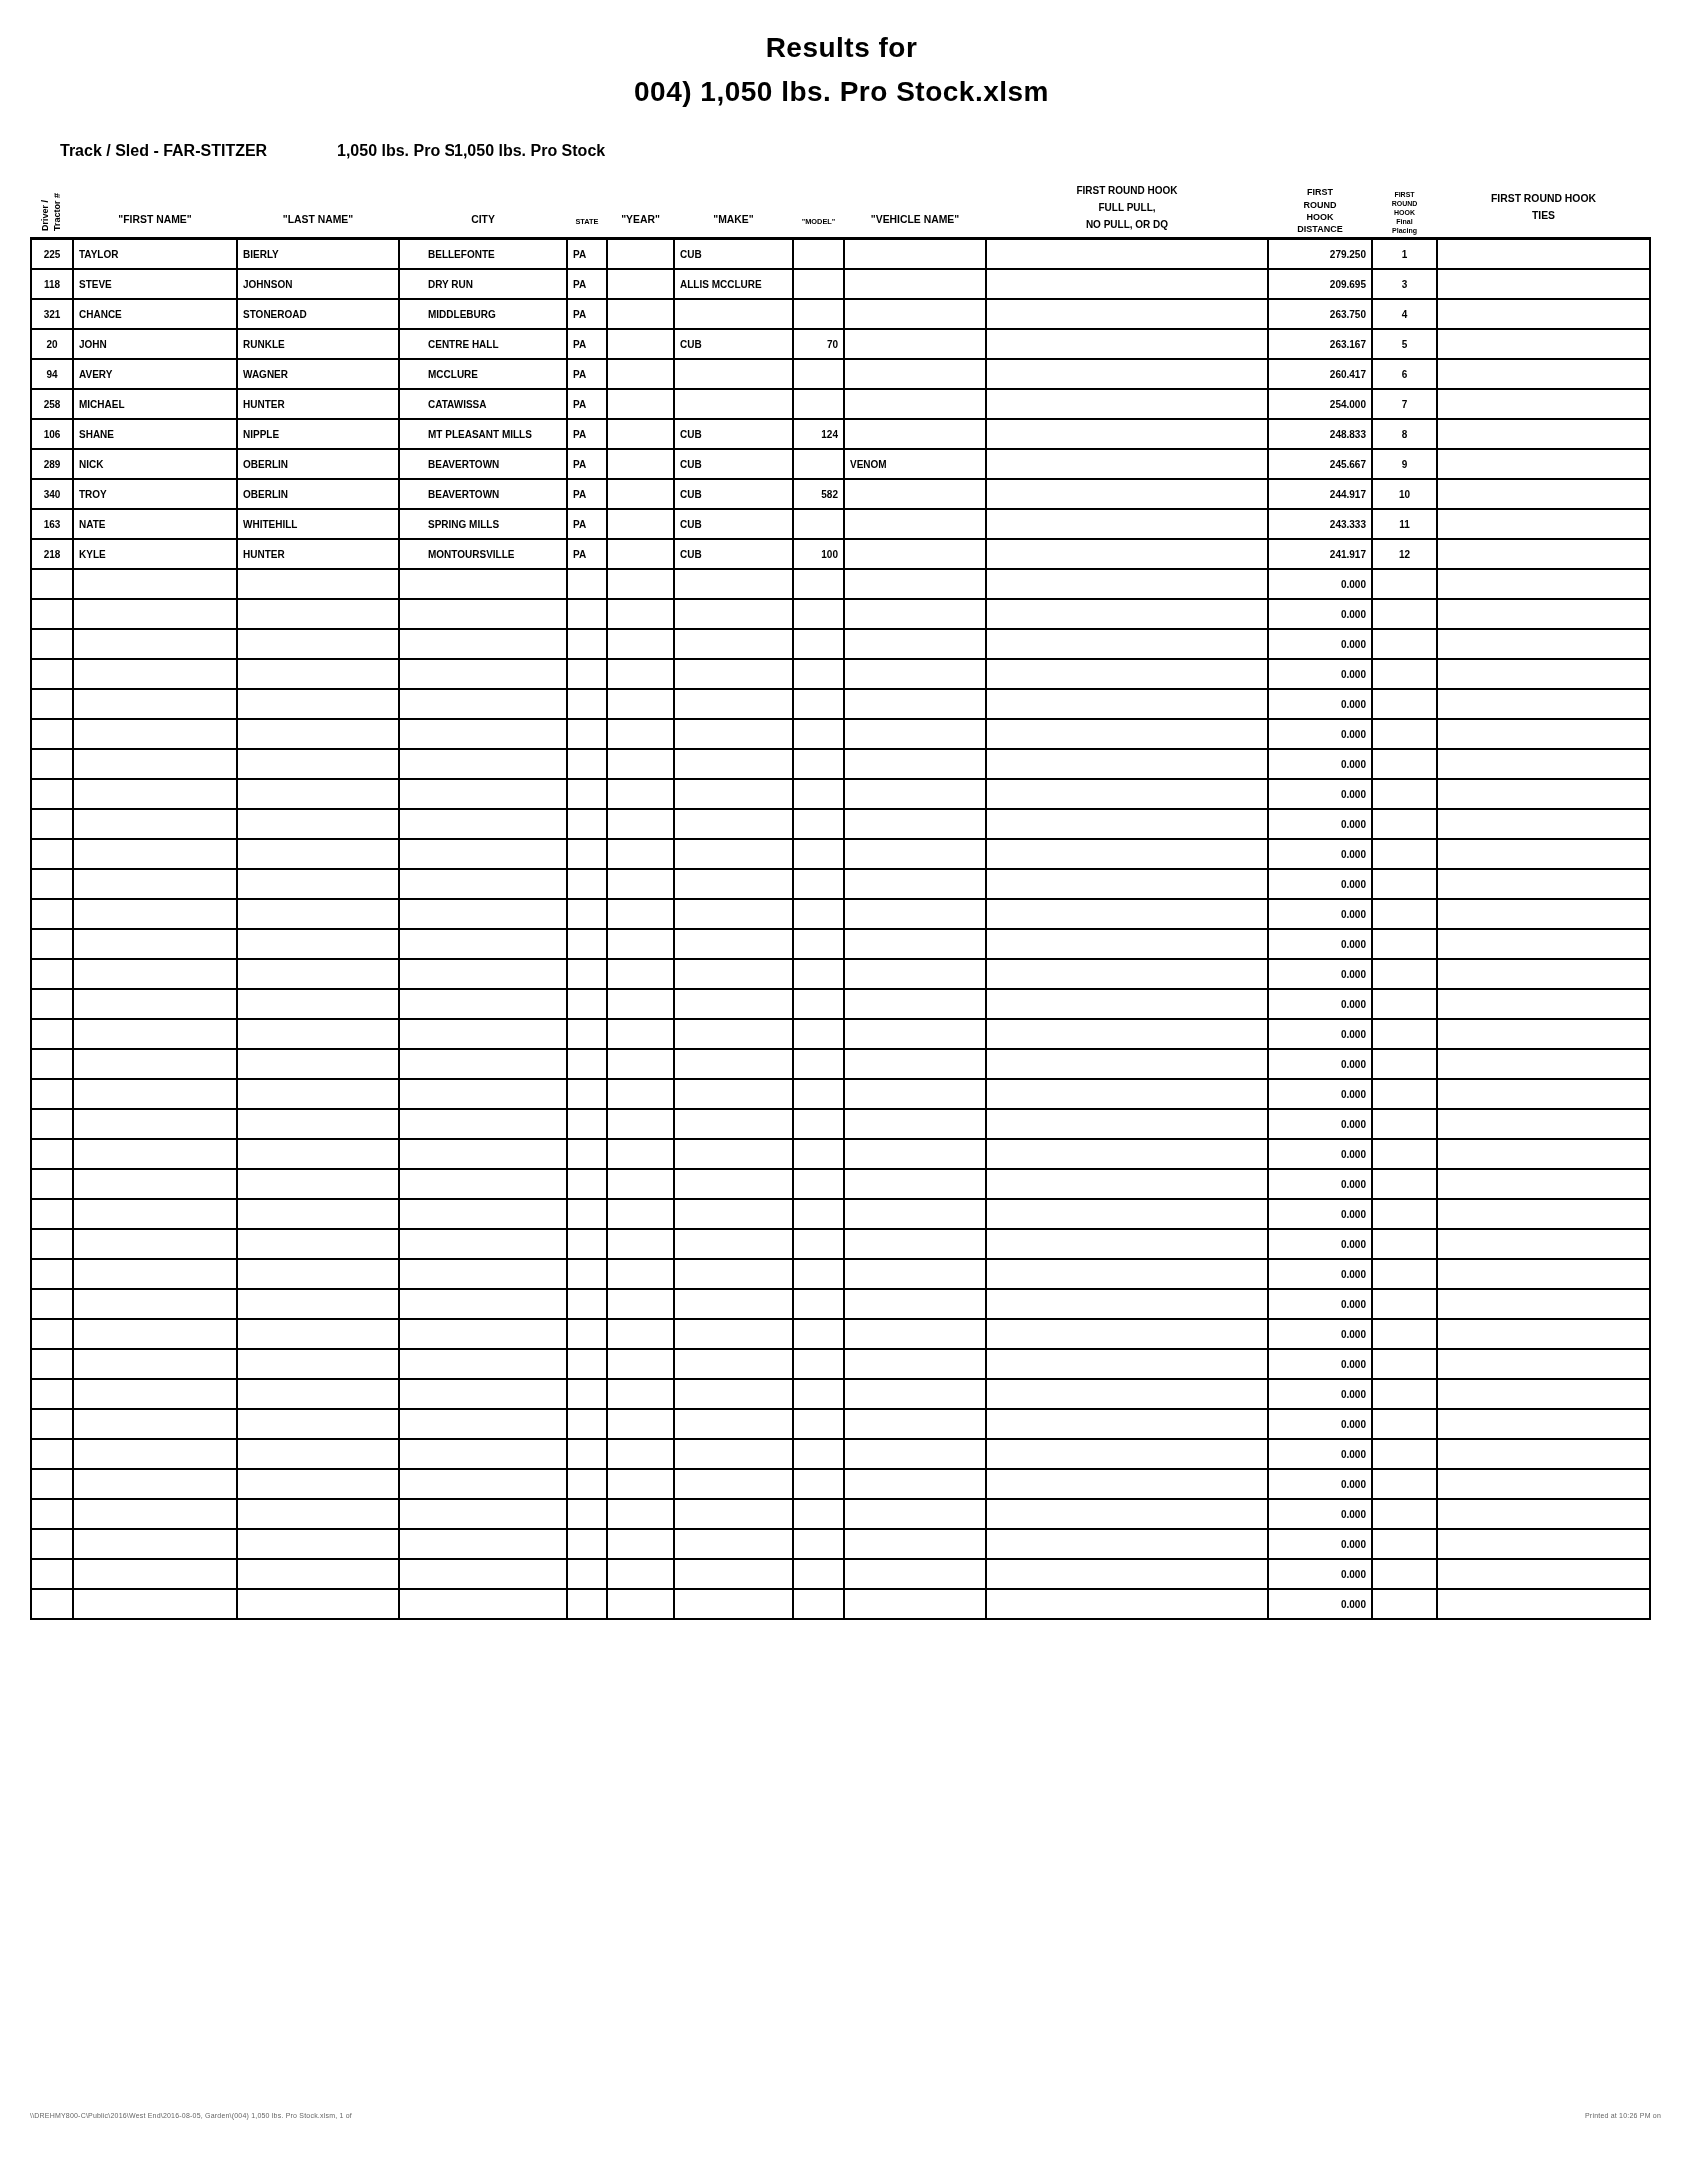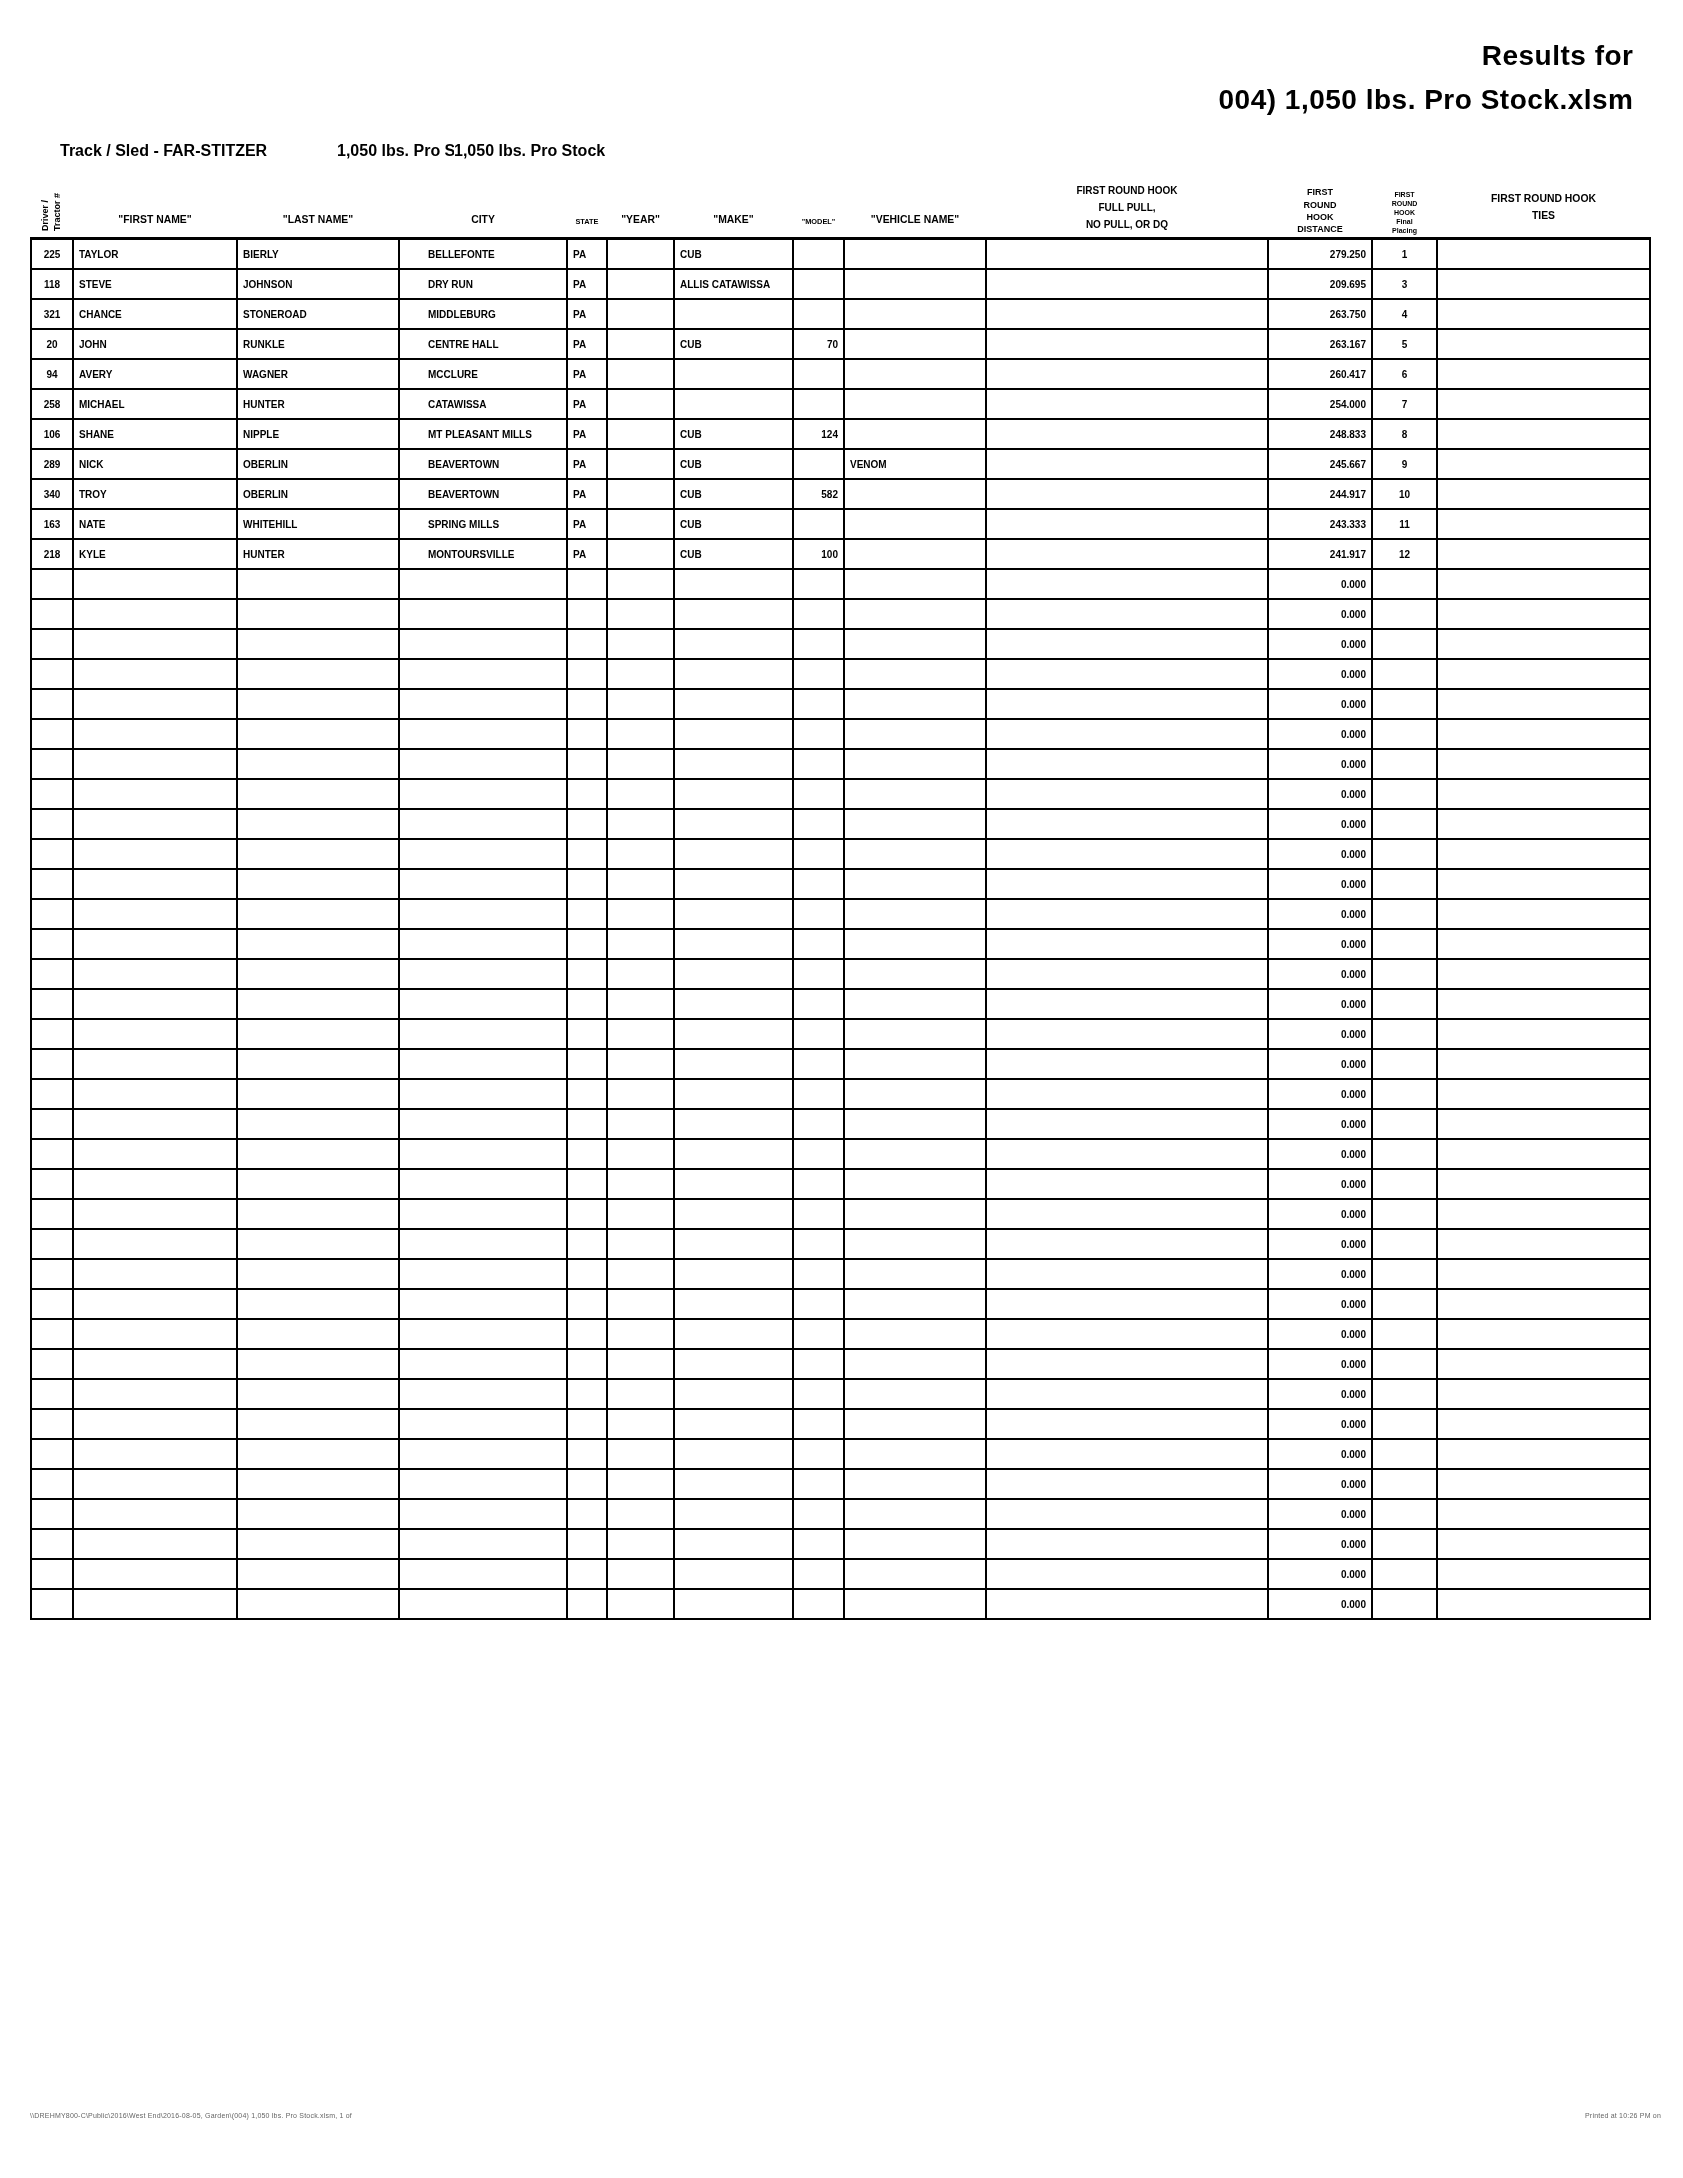--- a/index.html
+++ b/index.html
@@ -1,19 +1,19 @@
 <!DOCTYPE html>
 <html><head>
 <meta charset="utf-8">
 <style>
   html,body { margin:0; padding:0; background:#ffffff; color:#000;
     font-family:"Liberation Sans", sans-serif; }
   .page { position:relative; width:1683px; height:2178px; background:#fff; overflow:hidden; }
 
-  .title-block { width:1584px; margin:0 auto; padding-top:40px; text-align:right; }
+  .title-block { width:1584px; margin:12px auto; padding-top:20px; text-align:center; }
   .title-line1 { font-size:28px; font-weight:bold; letter-spacing:0.5px; }
   .title-line2 { font-size:28px; font-weight:bold; margin-top:12px; letter-spacing:0.5px; }
 
   .sheet { position:absolute; left:30px; top:142px; width:1584px; }
 
   .subhead { position:relative; height:24px; }
   .track-sled { position:absolute; left:30px; top:0; font-size:16px; font-weight:bold; }
   .class-labels { position:absolute; left:307px; top:0; font-size:16px; font-weight:bold; white-space:nowrap; }
   .class-left { display:inline-block; width:117px; overflow:hidden; white-space:nowrap; vertical-align:bottom; }
 
@@ -123,21 +123,21 @@
             <td class="col-placing">1</td>
             <td class="col-ties"></td>
           </tr>
           <tr>
             <td class="col-num">118</td>
             <td class="col-first">STEVE</td>
             <td class="col-last">JOHNSON</td>
             <td class="col-city">DRY RUN</td>
             <td class="col-state">PA</td>
             <td class="col-year"></td>
-            <td class="col-make">ALLIS CATAWISSA</td>
+            <td class="col-make">ALLIS MCCLURE</td>
             <td class="col-model"></td>
             <td class="col-vehicle"></td>
             <td class="col-fullpull"></td>
             <td class="col-distance">209.695</td>
             <td class="col-placing">3</td>
             <td class="col-ties"></td>
           </tr>
           <tr>
             <td class="col-num">321</td>
             <td class="col-first">CHANCE</td>

